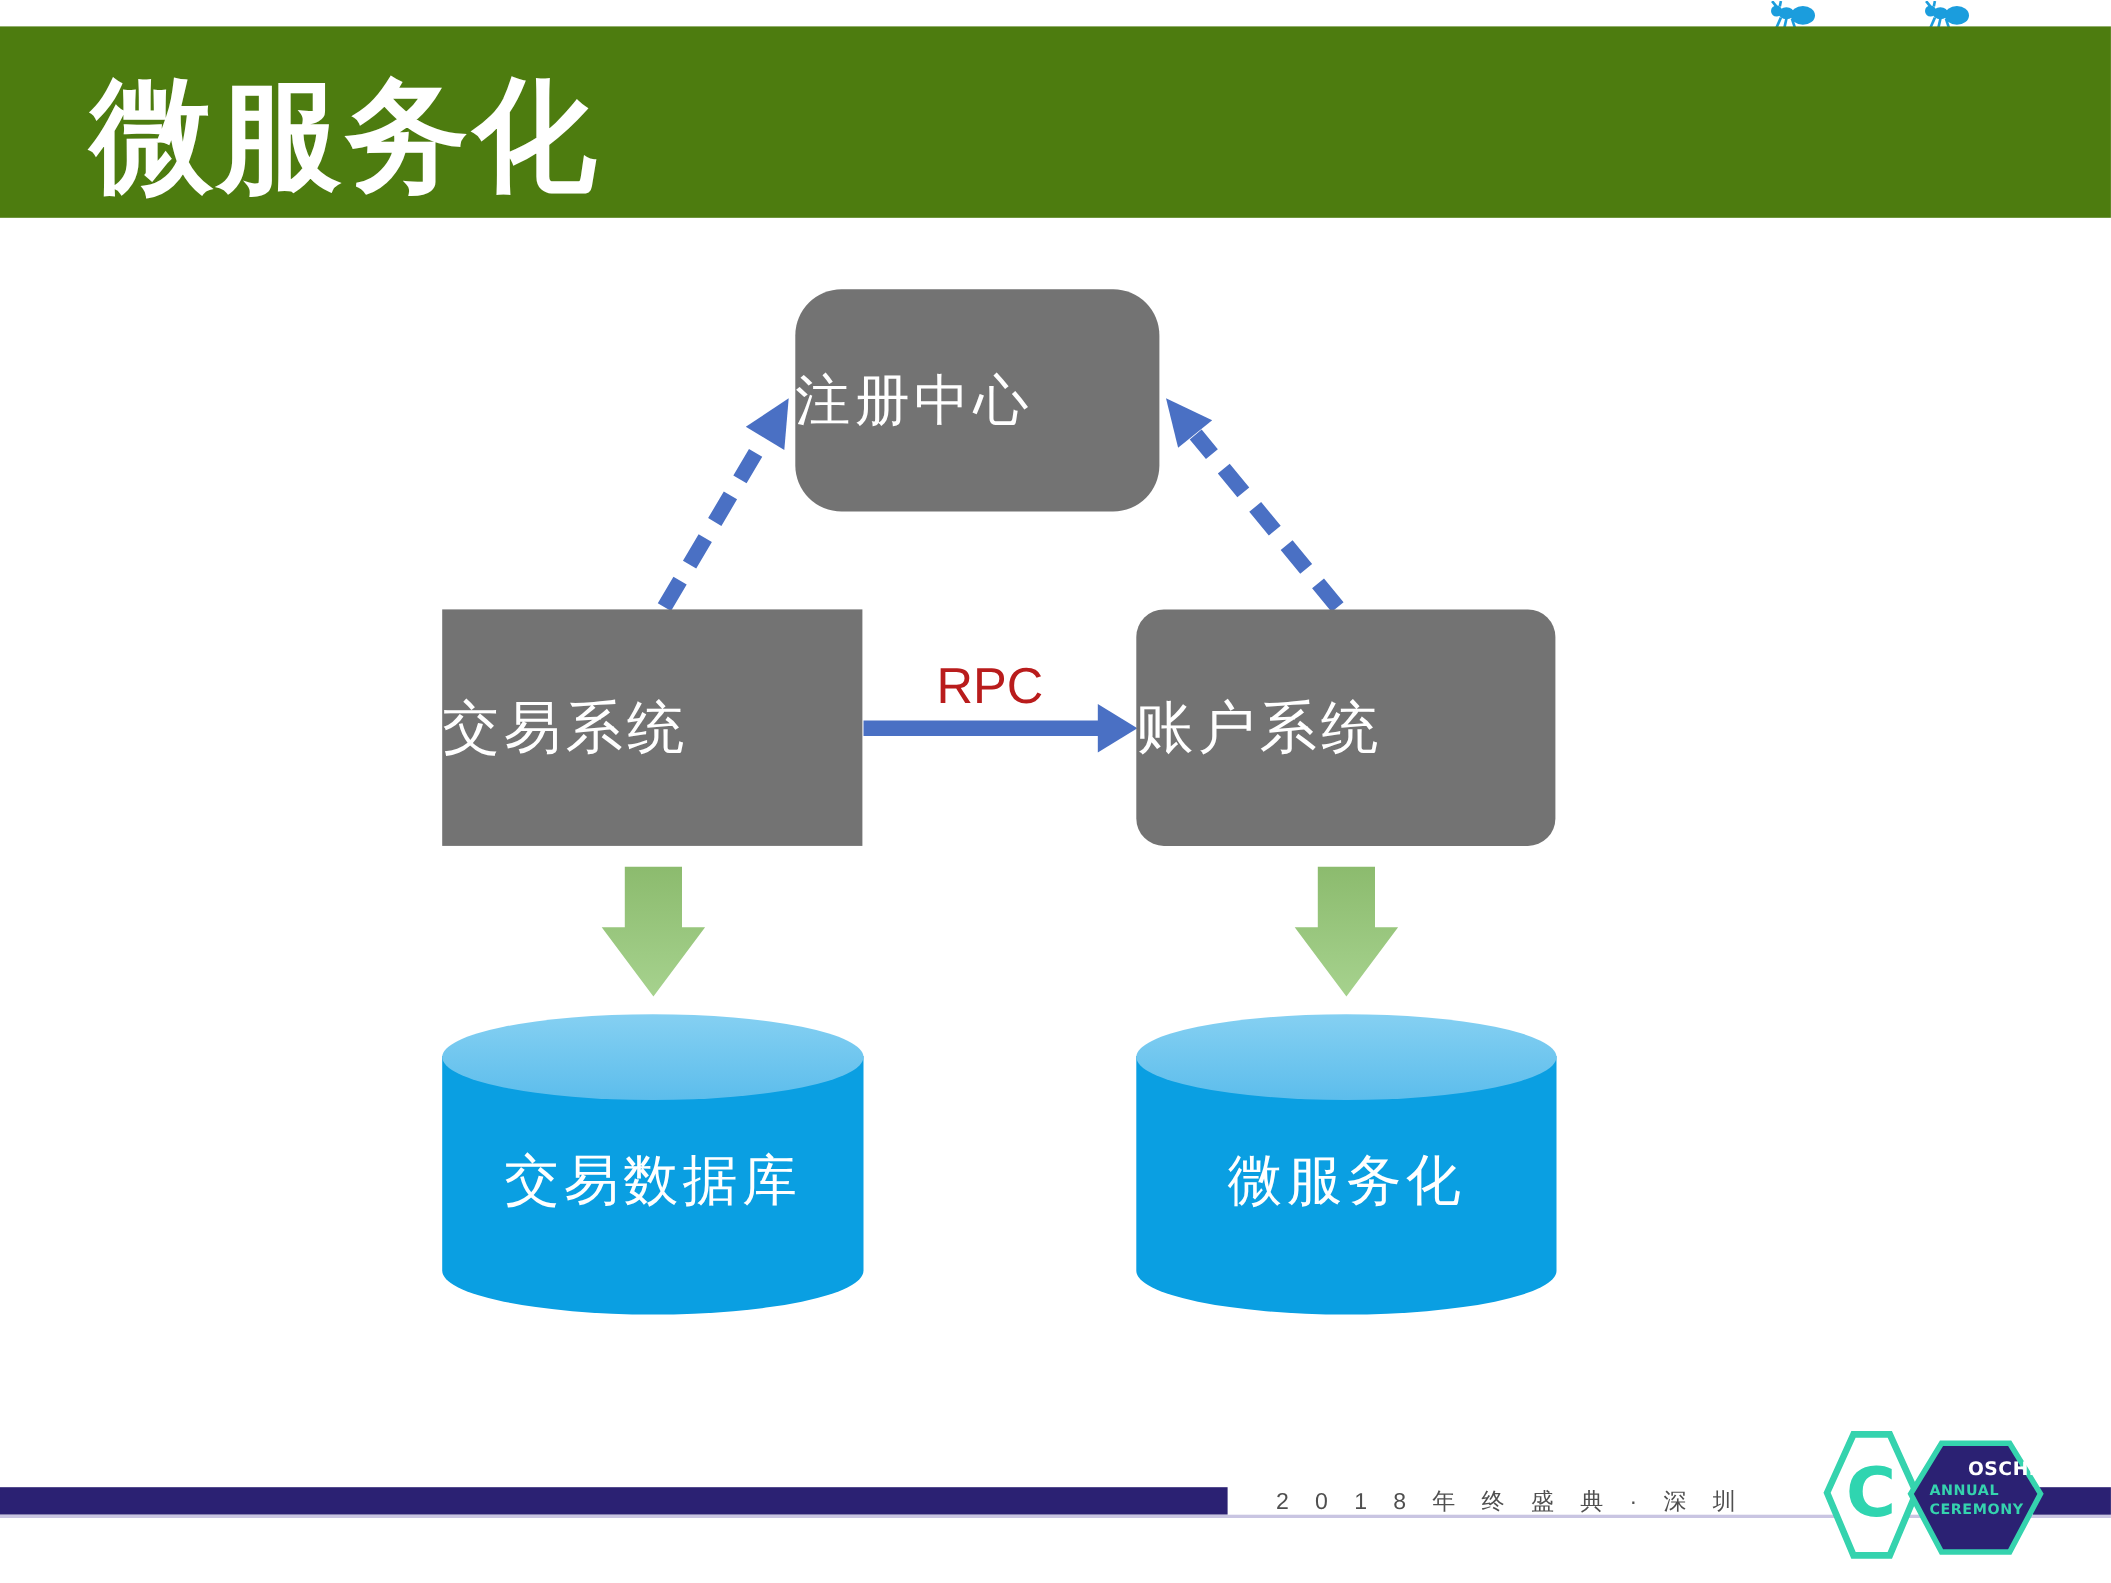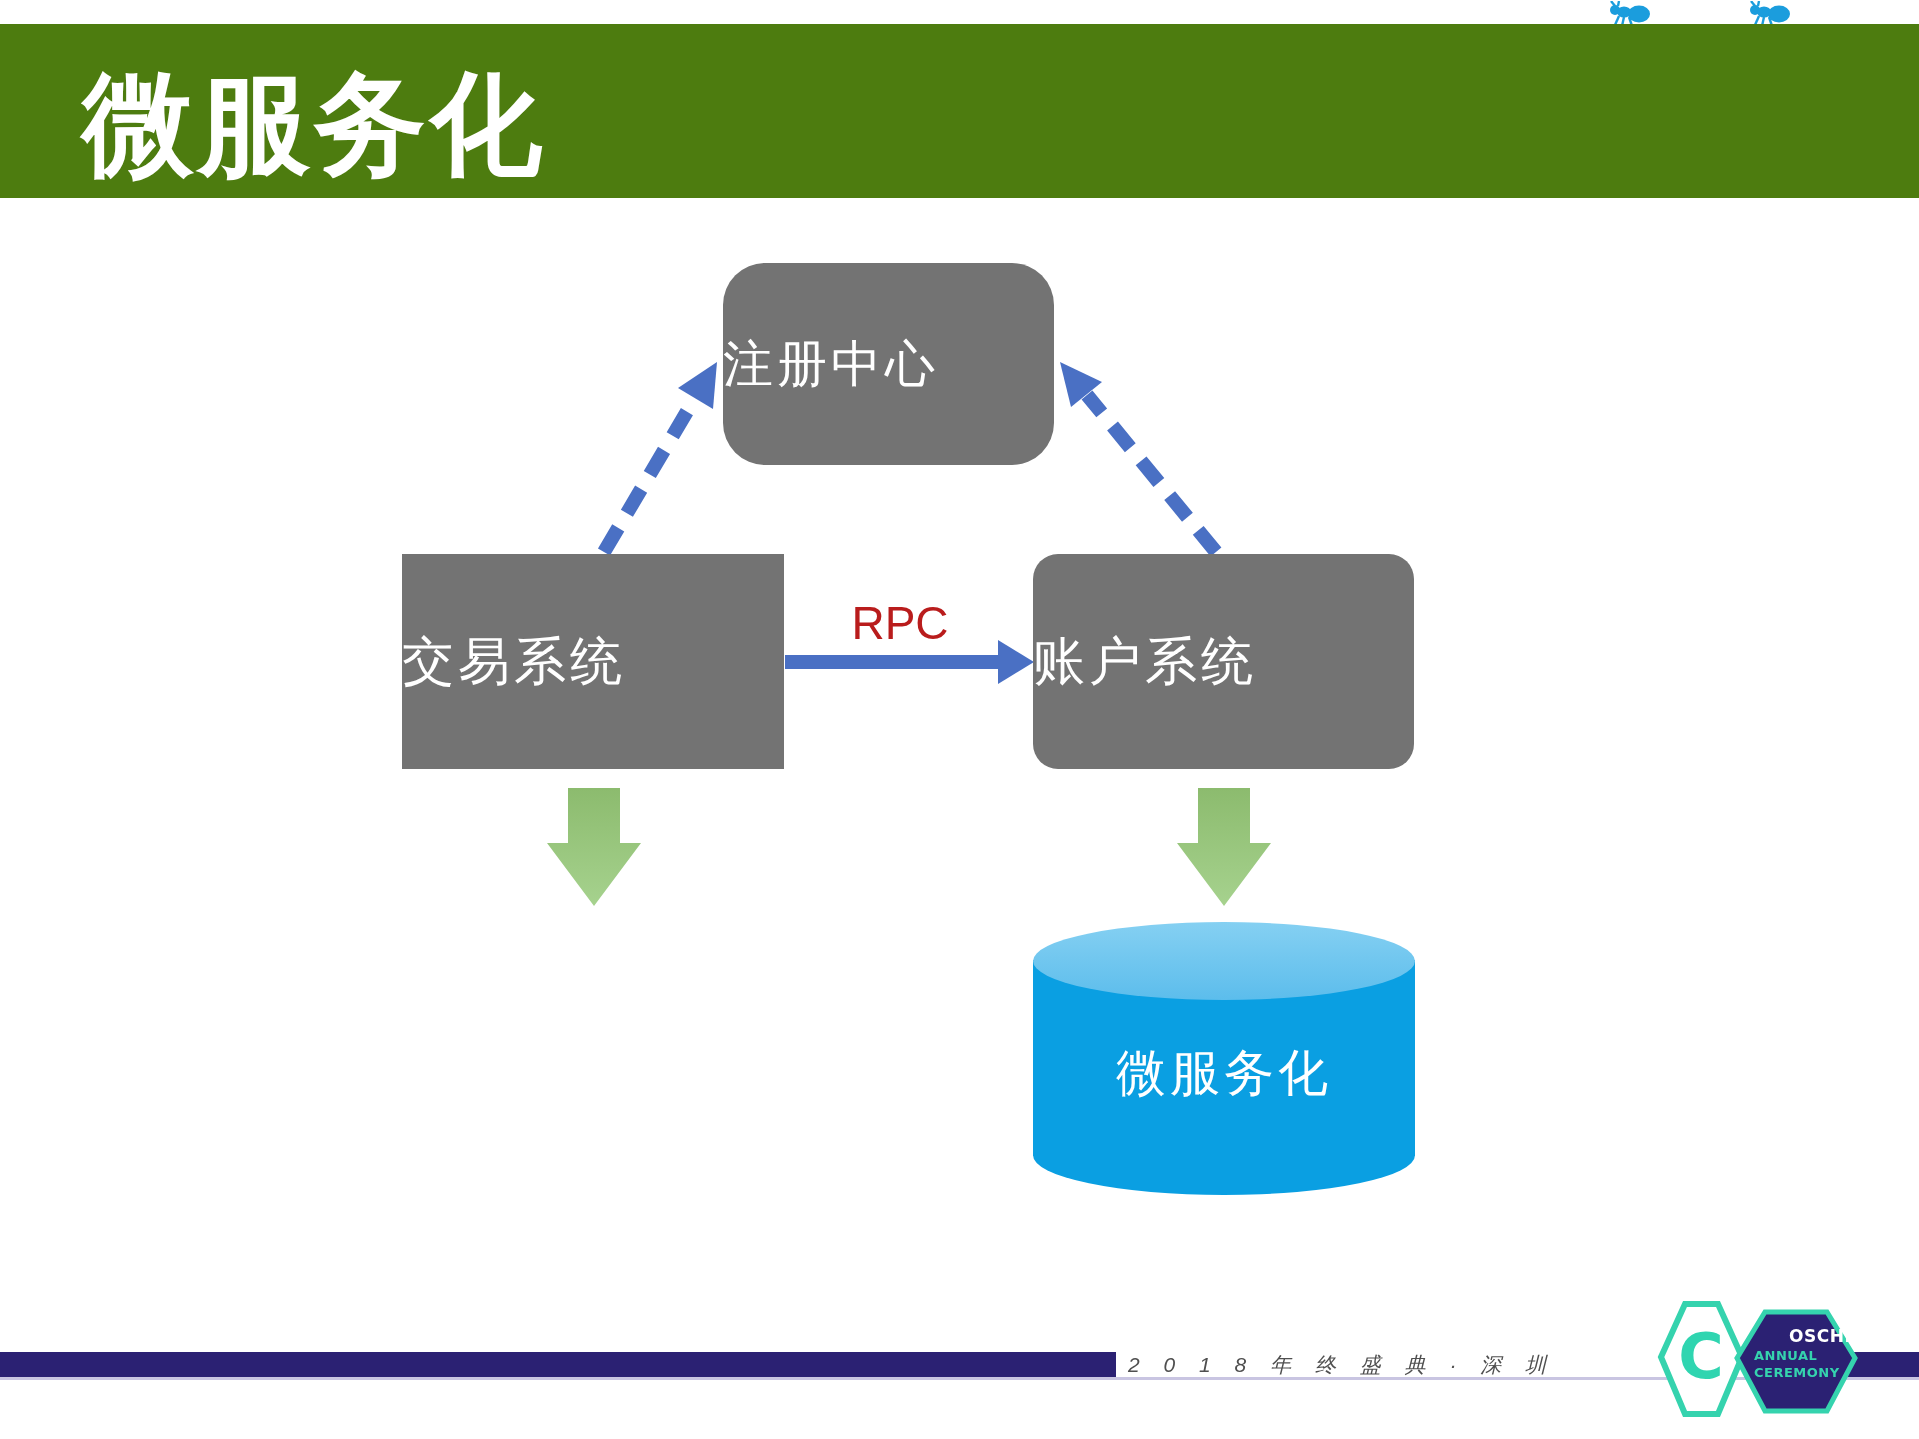--- a/index.html
+++ b/index.html
@@ -61,23 +61,23 @@
   .cyl-label{
     position:absolute; left:0; right:0; top:118px; text-align:center;
     color:#ffffff; font-size:50px; letter-spacing:4px;
     font-family:"Liberation Serif","DejaVu Serif",serif;
   }
   
   .footer-bar{position:absolute; left:0; top:1352px; width:1116px; height:25px; background:#2b2173;}
   .footer-bar-right{position:absolute; left:1848px; top:1352px; width:71px; height:25px; background:#2b2173;}
   .footer-accent-line{position:absolute; left:0; top:1377px; width:1919px; height:3px; background:#c9c5e2;}
   .footer-event-text{
-    position:absolute; left:1128px; top:1352px; width:520px; height:25px;
+    position:absolute; left:1160px; top:1352px; width:520px; height:25px;
     display:flex; align-items:center;
-    font-size:21px; color:#4f4f4f; letter-spacing:9px; white-space:nowrap;font-style:italic;
+    font-size:21px; color:#4f4f4f; letter-spacing:9px; white-space:nowrap;
   }
   .oschina-logo{position:absolute; left:1652px; top:1300px; width:212px; height:124px;}
   .oschina-badge-text{
     position:absolute; left:102px; top:26px; width:100px;
     font-family:"DejaVu Sans","Liberation Sans",sans-serif;
   }
   .oschina-name{color:#ffffff; font-weight:bold; font-size:17px; letter-spacing:0.5px; line-height:21px;margin-left:35px;}
   .oschina-sub{color:#35d3ae; font-weight:bold; font-size:13px; line-height:17px; letter-spacing:0.5px;}
   .oschina-c{
     position:absolute; left:18px; top:26px; width:62px; height:62px;
@@ -150,20 +150,25 @@
     <span>注册中心</span>
   </div>
   <div class="node trade-box">
     <span>交易系统</span>
   </div>
   <div class="node account-box">
     <span>账户系统</span>
   </div>
   <div class="rpc-label">RPC</div>
 
+  <div class="cylinder cyl-left">
+    <div class="cyl-body"></div>
+    <div class="cyl-top"></div>
+    <div class="cyl-label">交易数据库</div>
+  </div>
   <div class="cylinder cyl-right">
     <div class="cyl-body"></div>
     <div class="cyl-top"></div>
     <div class="cyl-label">微服务化</div>
   </div>
 
   <div class="footer-bar"></div>
   <div class="footer-accent-line"></div>
   <div class="footer-bar-right"></div>
   <div class="footer-event-text">2 0 1 8 年 终 盛 典 · 深 圳</div>

